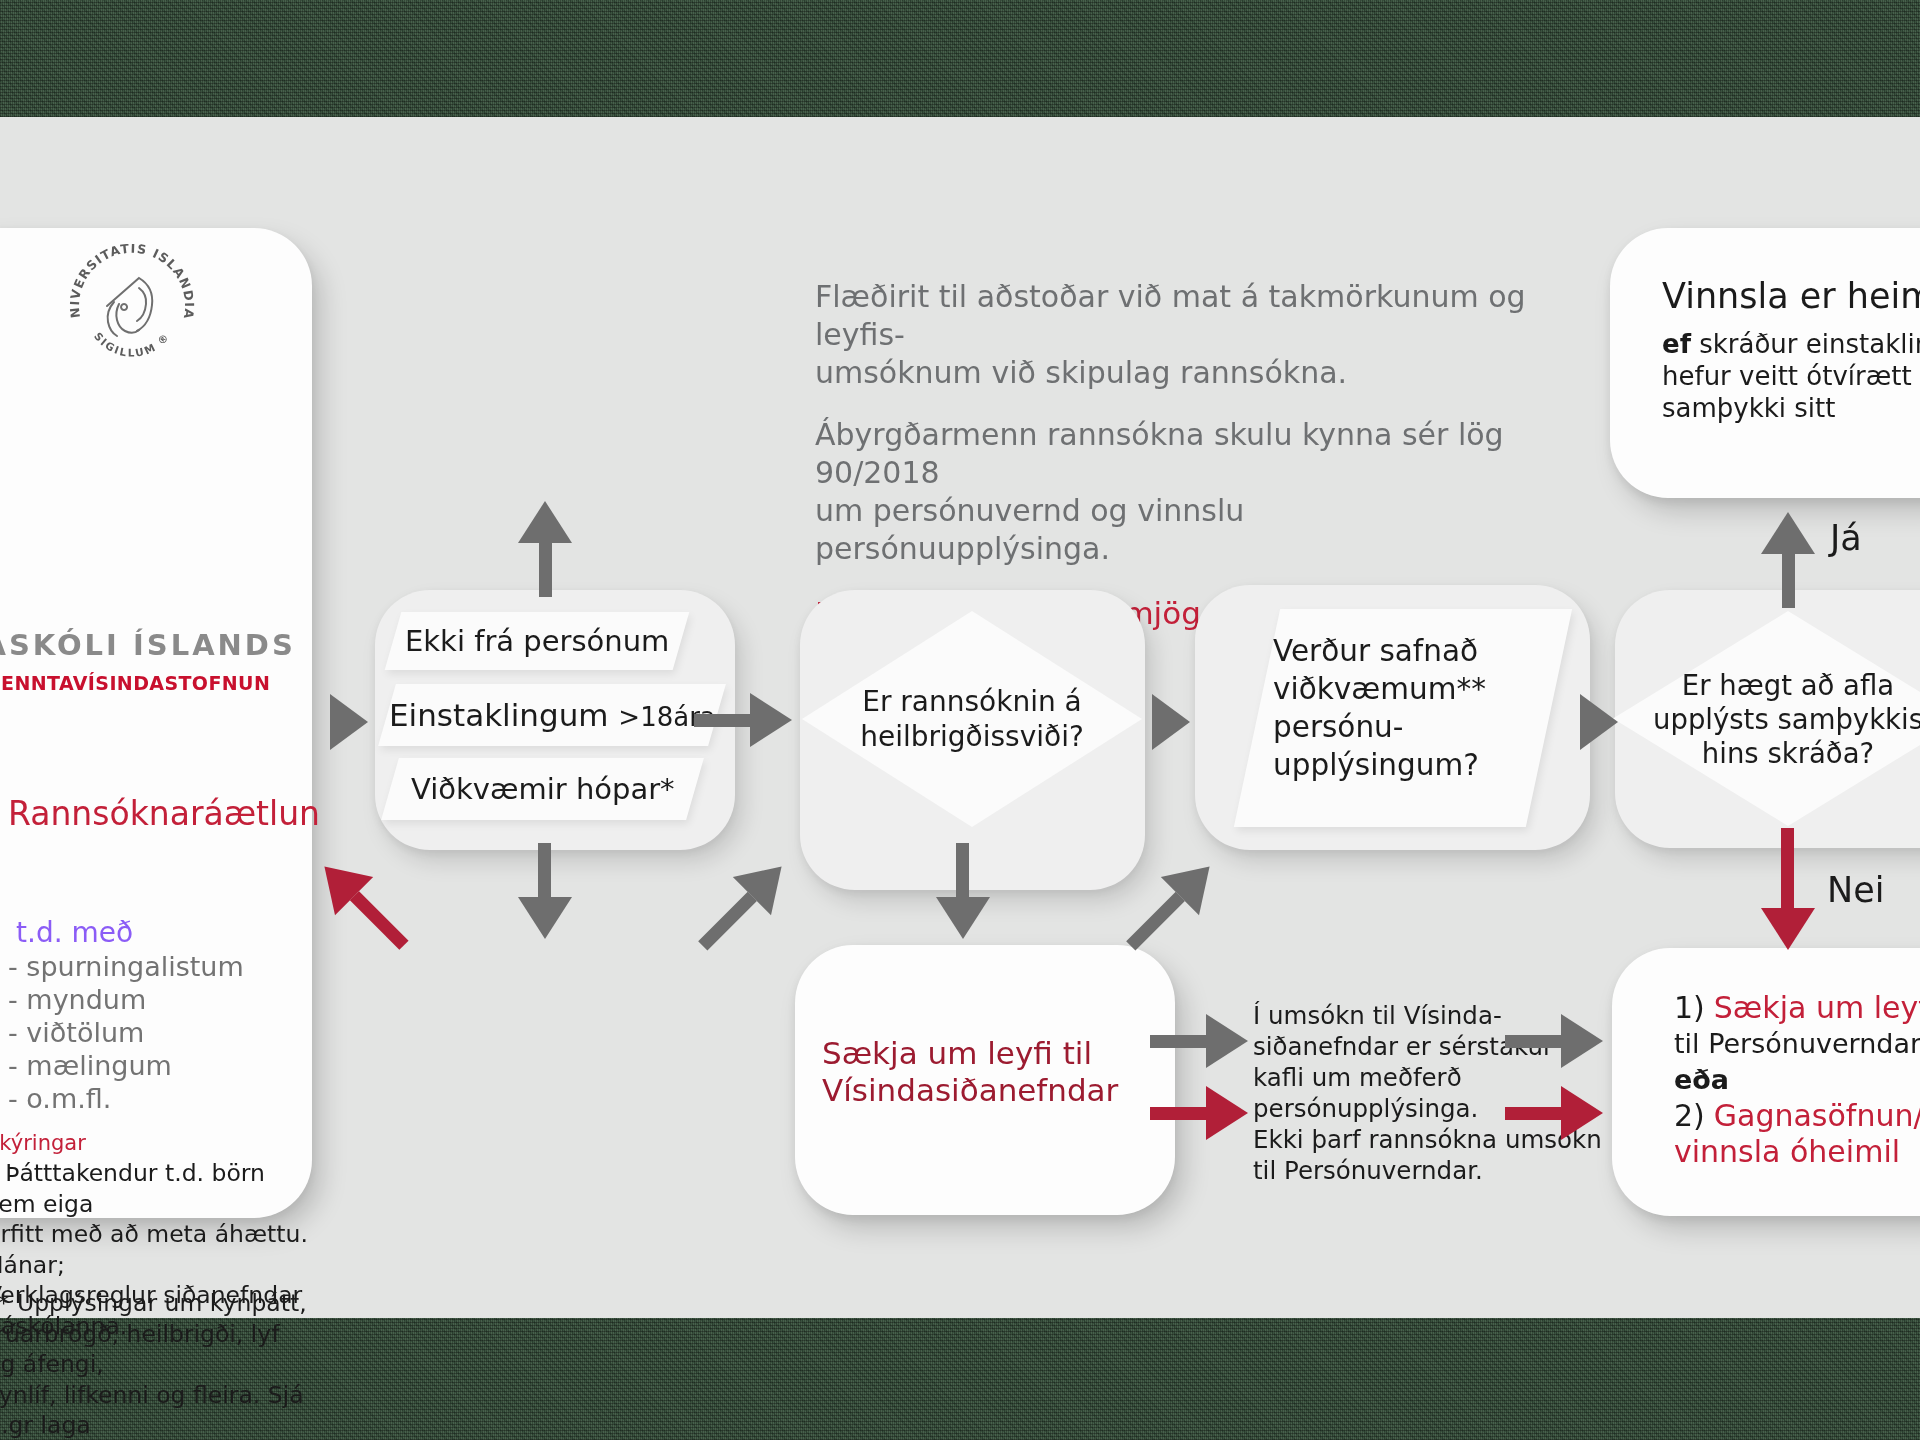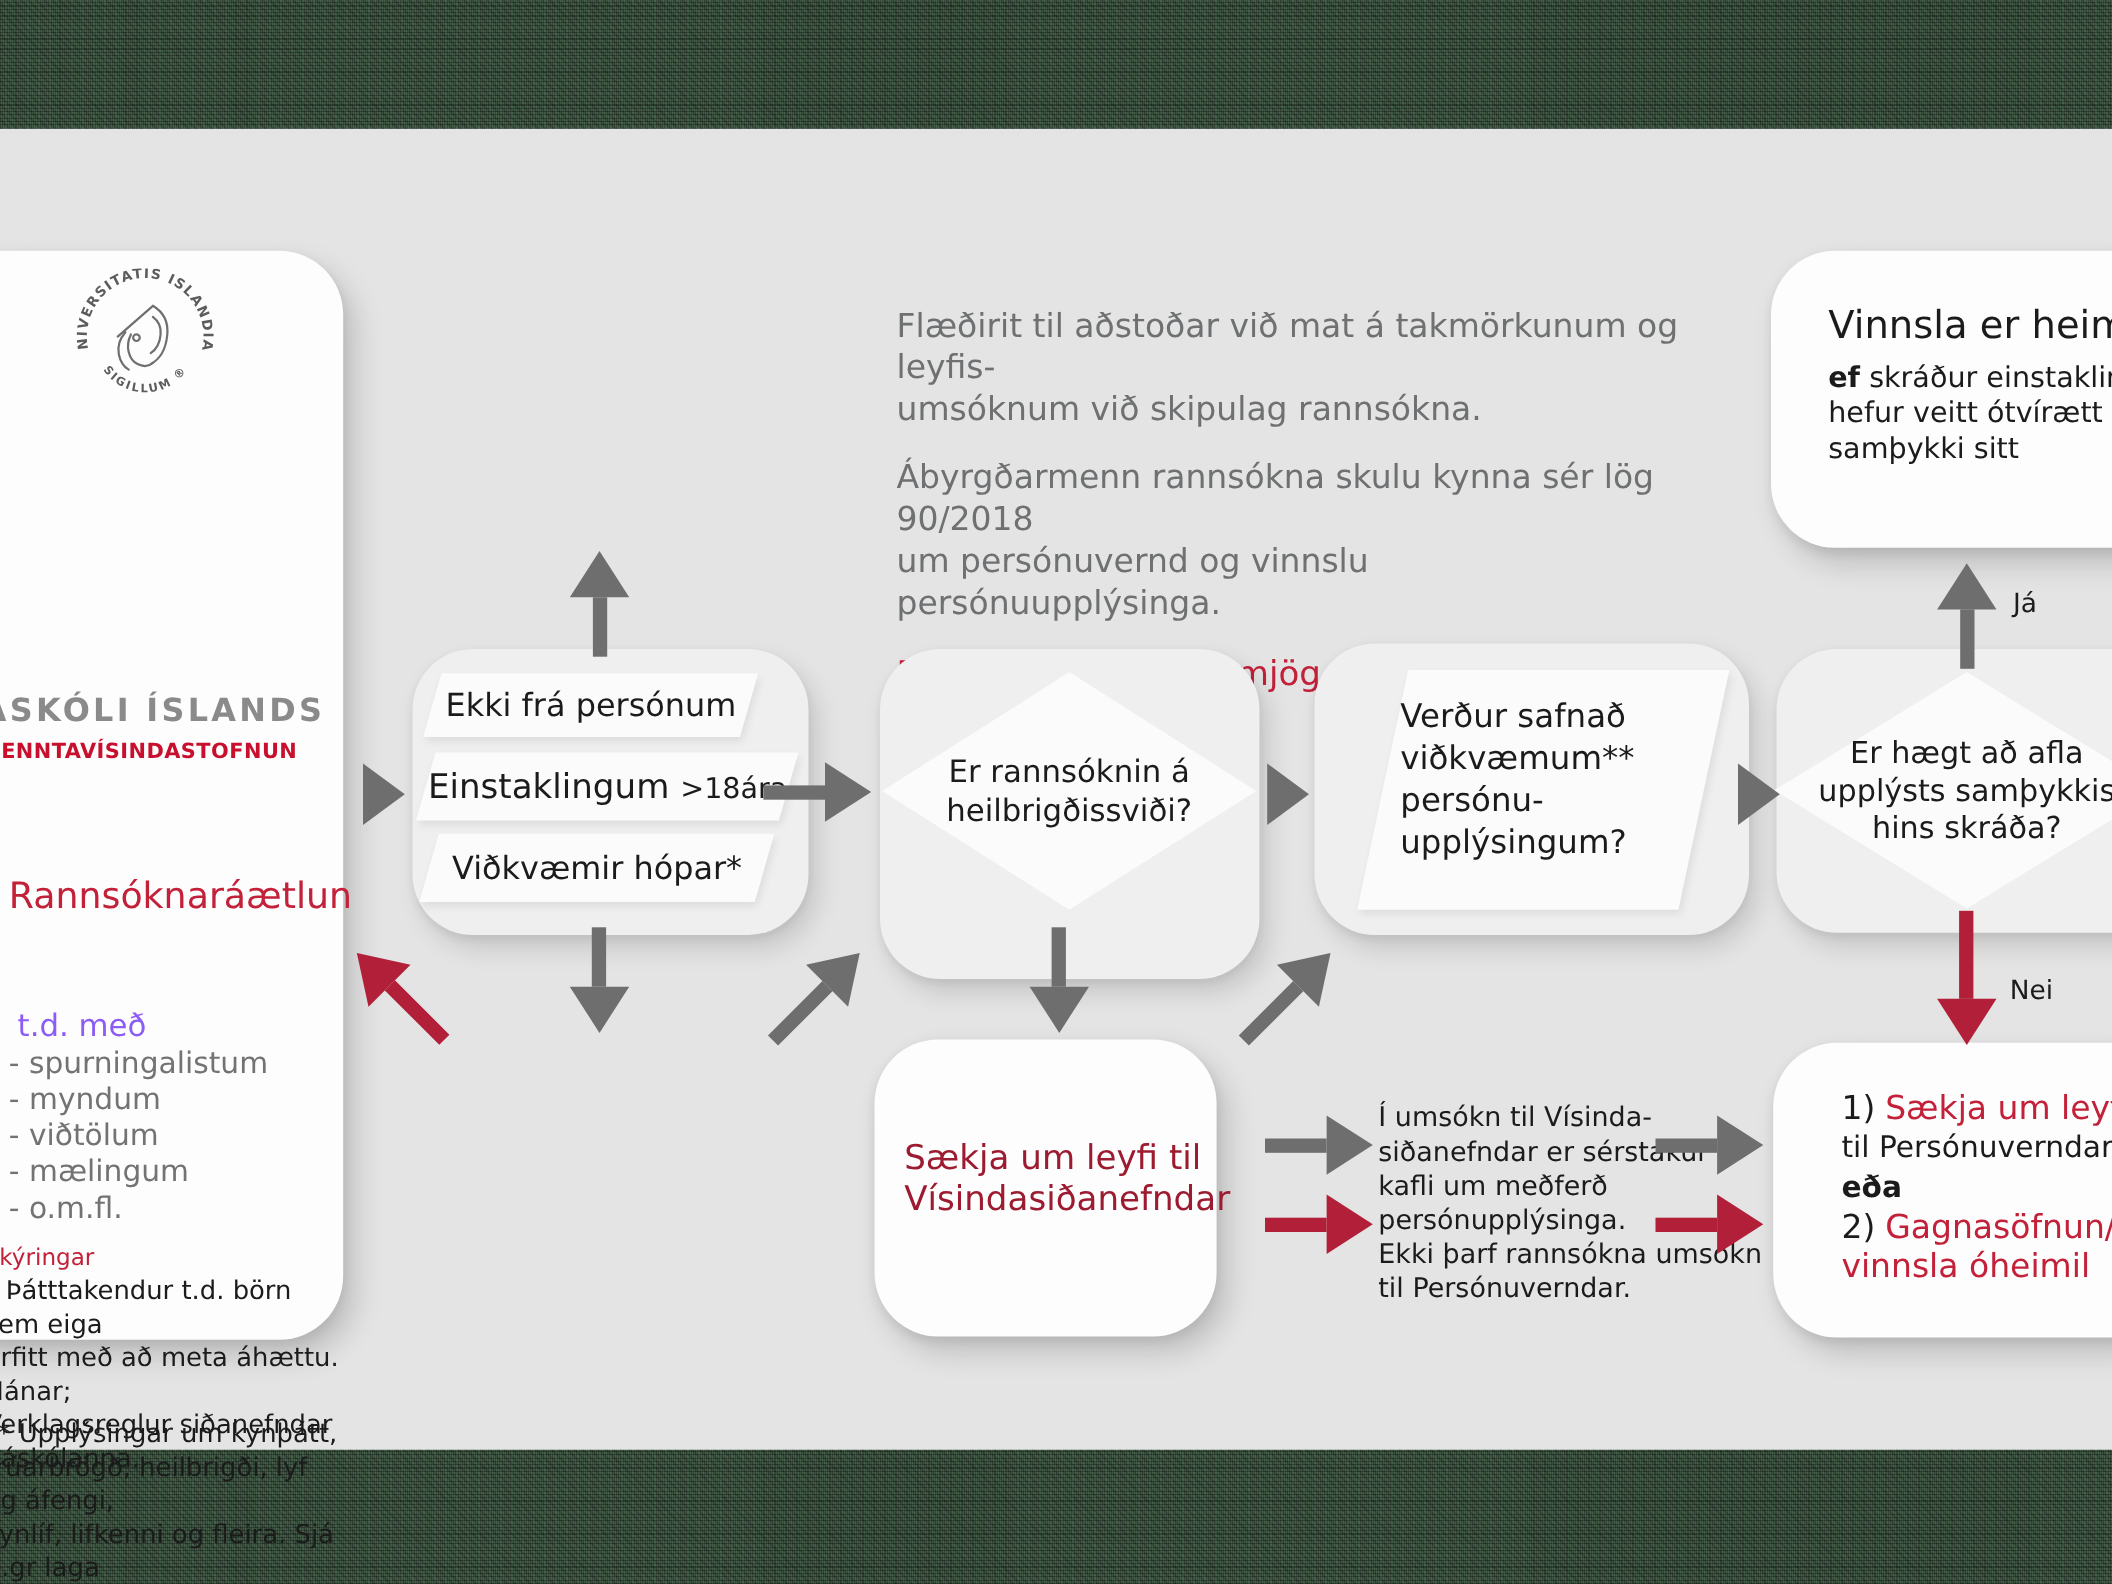--- a/index.html
+++ b/index.html
@@ -43,21 +43,21 @@
   .strip{position:absolute;background:#fbfbfb;transform:skewX(-16deg);
          display:flex;align-items:center;justify-content:center;
          box-shadow:3px 4px 8px rgba(0,0,0,.08);}
   .strip>span{display:block;transform:skewX(16deg);}
   .para{position:absolute;background:#fbfbfb;transform:skewX(-12deg);
         box-shadow:3px 4px 8px rgba(0,0,0,.08);}
   .diamond{position:absolute;background:#fbfbfb;
         clip-path:polygon(50% 0,100% 50%,50% 100%,0 50%);}
   .dtext{position:absolute;display:flex;align-items:center;justify-content:center;text-align:center;}
 
-  .label{position:absolute;font-size:24px;color:#1b1b1b;margin-top:16px;}
+  .label{position:absolute;font-size:35px;color:#1b1b1b;}
 </style>
 </head>
 <body>
 
 <div id="stage">
 
   <div id="band-top" class="band"></div>
   <div id="band-bottom" class="band"></div>
 
   <div class="card" style="left:-60px;top:228px;width:372px;height:990px;">
@@ -146,21 +146,21 @@
   </div>
 
   <div class="gcard" style="left:1615px;top:590px;width:365px;height:258px;">
     <div class="diamond" style="left:-2px;top:21px;width:350px;height:215px;"></div>
     <div class="dtext preline ink" style="left:-2px;top:21px;width:350px;height:215px;font-size:27.5px;line-height:34px;">Er hægt að afla
 upplýsts samþykkis
 hins skráða?</div>
   </div>
 
 
-  <div class="card" style="left:795px;top:945px;width:311px;height:270px;">
+  <div class="card" style="left:795px;top:945px;width:380px;height:270px;">
     <div class="preline darkred" style="position:absolute;left:27px;top:90px;font-size:31px;line-height:37px;">Sækja um leyfi til
 Vísindasiðanefndar</div>
   </div>
 
   <div class="preline ink" style="position:absolute;left:1253px;top:1000px;font-size:24.5px;line-height:31px;">Í umsókn til Vísinda-
 siðanefndar er sérstakur
 kafli um meðferð
 persónupplýsinga.
 Ekki þarf rannsókna umsókn
 til Persónuverndar.</div>

